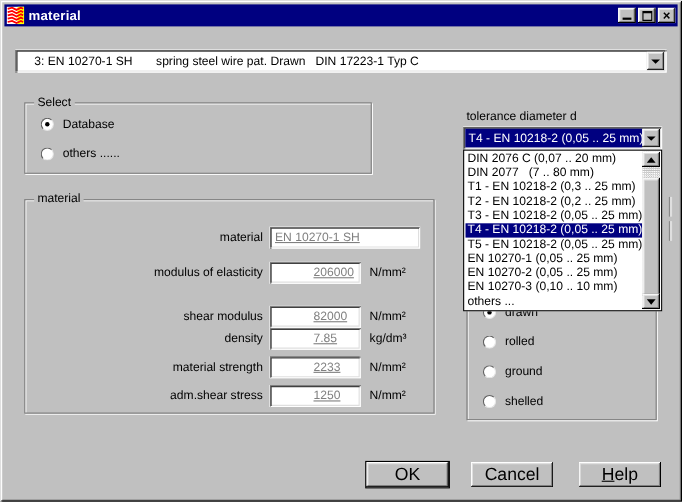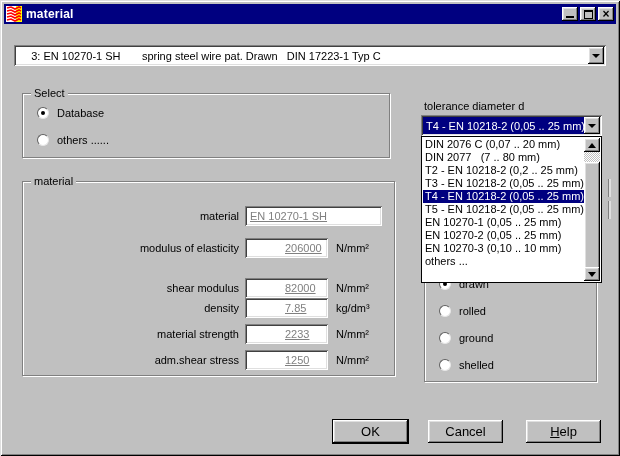--- a/index.html
+++ b/index.html
@@ -87,21 +87,21 @@
   .mrow { position:absolute; left:8px; right:4px; height:20px; display:flex; align-items:center; }
   .mlabel { width:208px; text-align:right; margin-right:6px; }
   .mfield { height:20px; display:flex; align-items:center; padding-left:5px; color:#808080; }
   .mfield.num { width:83px;padding-left:40px; }
   .mfield.wide { width:137px; }
   .munit { margin-left:8px; color:#000; }
 
   
   .pushbtn {
     position:absolute; width:75px; height:23px; display:flex; align-items:center; justify-content:center;
-    font-size:13px; cursor:default;
+    font-size:16px; cursor:default;
   }
   .pushbtn.default { border:1px solid #000; width:77px; height:25px; }
   .u { text-decoration:underline; }
 
   
   .fragment { position:absolute; width:3px; background:#dfdfdf; border-left:1px solid #808080; }
 
   .static-label { position:absolute; }
 </style>
 </head>
@@ -133,21 +133,21 @@
     </span>
   </div>
 
   <div class="combo bevel-in" style="left:14px; top:45px; width:592px;">
     <span class="combo-text">    3: EN 10270-1 SH       spring steel wire pat. Drawn   DIN 17223-1 Typ C</span>
     <span class="combo-arrow-btn bevel-out">
       <span class="arr-down"></span>
     </span>
   </div>
 
-  <div class="groupbox" style="left:22px; top:93px; width:368px; height:65px;">
+  <div class="groupbox" style="left:22px; top:93px; width:316px; height:65px;">
     <span class="group-legend">Select</span>
     <div class="radio-row" style="left:14px; top:13px;">
       <span class="radio">
           <span class="dot"></span>
         </span>
       <span>Database</span>
     </div>
     <div class="radio-row" style="left:14px; top:40px;">
       <span class="radio"></span>
       <span>others ......</span>
@@ -233,20 +233,21 @@
     <span class="combo-text sel-navy">T4 - EN 10218-2 (0,05 .. 25 mm)</span>
     <span class="combo-arrow-btn bevel-out">
       <span class="arr-down"></span>
     </span>
   </div>
 
   <div class="droplist">
     <div class="list-items">
       <div class="list-item">DIN 2076 C (0,07 .. 20 mm)</div>
       <div class="list-item">DIN 2077   (7 .. 80 mm)</div>
+      <div class="list-item">T1 - EN 10218-2 (0,3 .. 25 mm)</div>
       <div class="list-item">T2 - EN 10218-2 (0,2 .. 25 mm)</div>
       <div class="list-item">T3 - EN 10218-2 (0,05 .. 25 mm)</div>
       <div class="list-item selected">T4 - EN 10218-2 (0,05 .. 25 mm)</div>
       <div class="list-item">T5 - EN 10218-2 (0,05 .. 25 mm)</div>
       <div class="list-item">EN 10270-1 (0,05 .. 25 mm)</div>
       <div class="list-item">EN 10270-2 (0,05 .. 25 mm)</div>
       <div class="list-item">EN 10270-3 (0,10 .. 10 mm)</div>
       <div class="list-item">others ...</div>
     </div>
     <div class="scrollbar">

